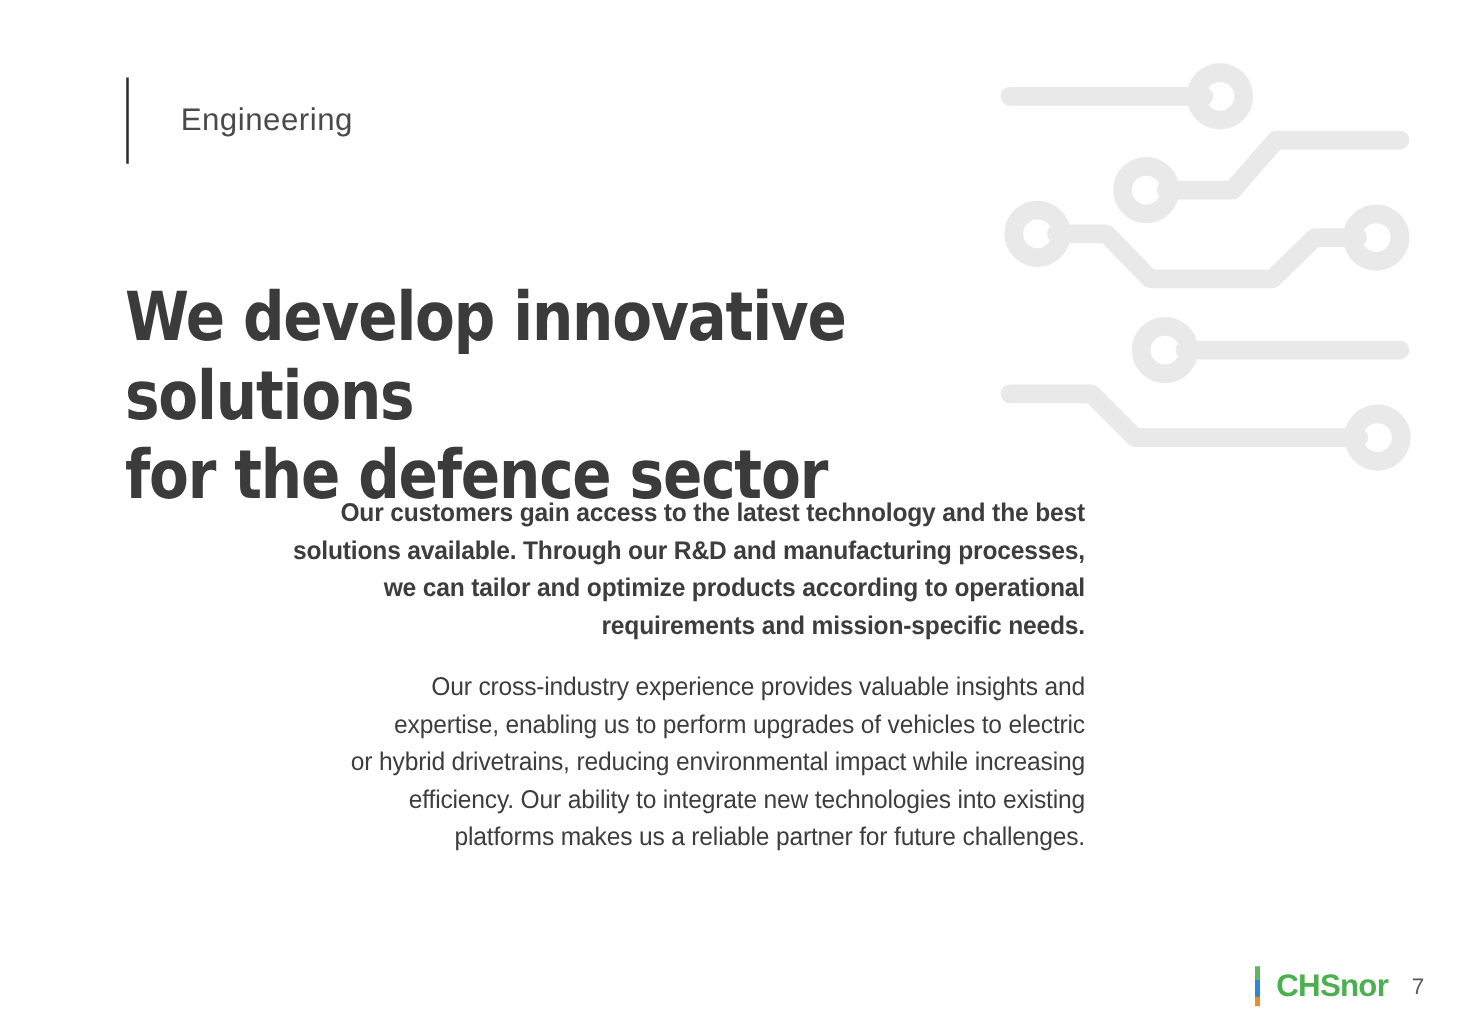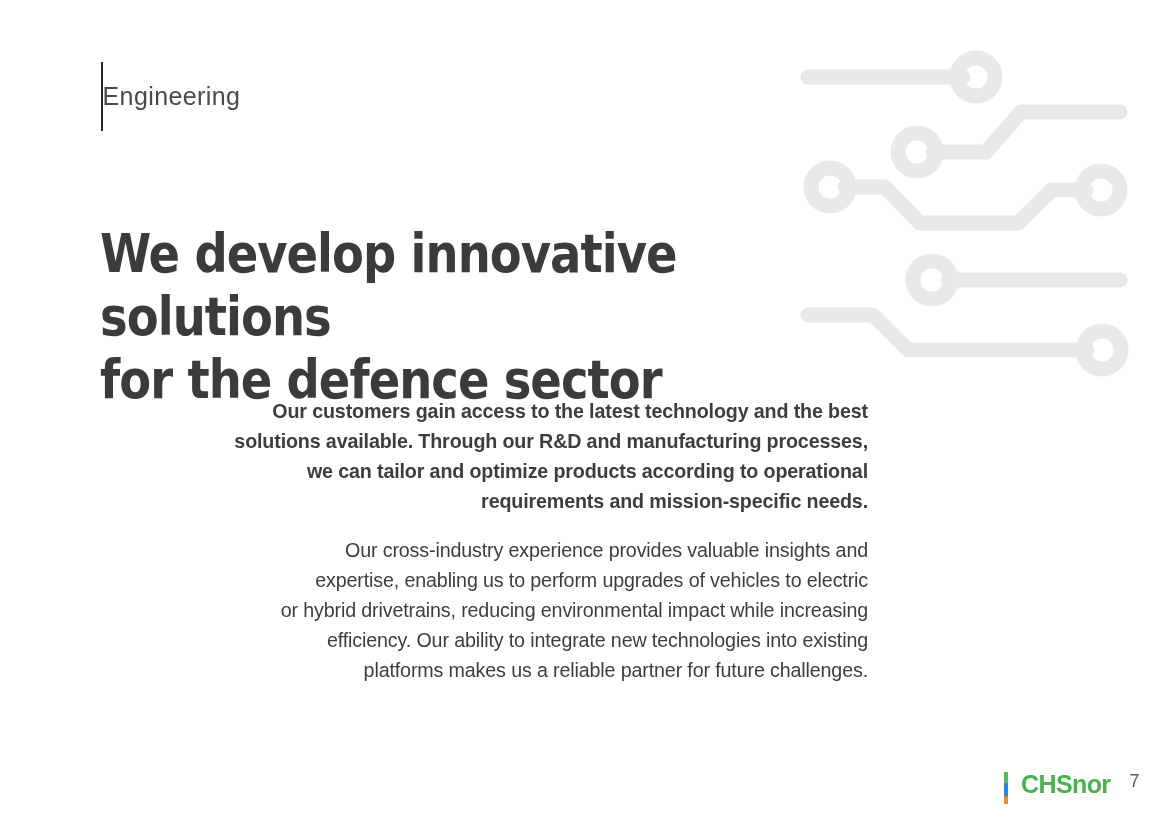--- a/index.html
+++ b/index.html
@@ -42,20 +42,21 @@
     display: flex;
     align-items: center;
   }
   .kicker-rule {
     width: 1.5px;
     height: 69px;
     background: #2b2b2b;
     flex: 0 0 auto;
   }
   .kicker-label {
+    margin-left: 42px;
     font-size: 25px;
     font-weight: 300;
     letter-spacing: 0.4px;
     color: #4a4a4a;
     white-space: nowrap;
   }
 
   
   .headline {
     position: absolute;
@@ -100,20 +101,21 @@
     margin-top: 19px;
   }
 
   
   .footer {
     position: absolute;
     left: 1004px;
     top: 772px;
     height: 34px;
     display: flex;
+    align-items: center;
   }
   .brand-bar {
     width: 4px;
     height: 32px;
     flex: 0 0 auto;
     background: linear-gradient(
       to bottom,
       #5cb85c 0%,
       #5cb85c 34%,
       #2f86d6 35%,

